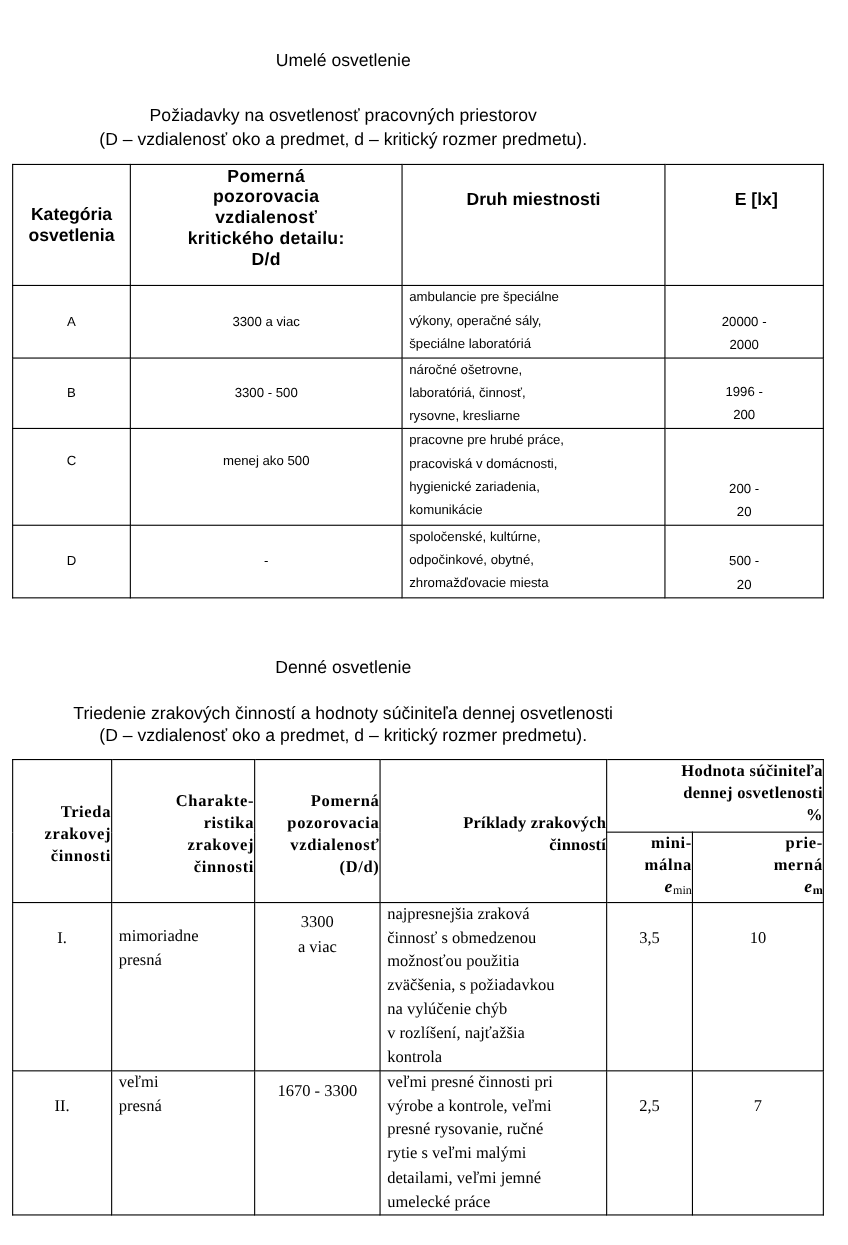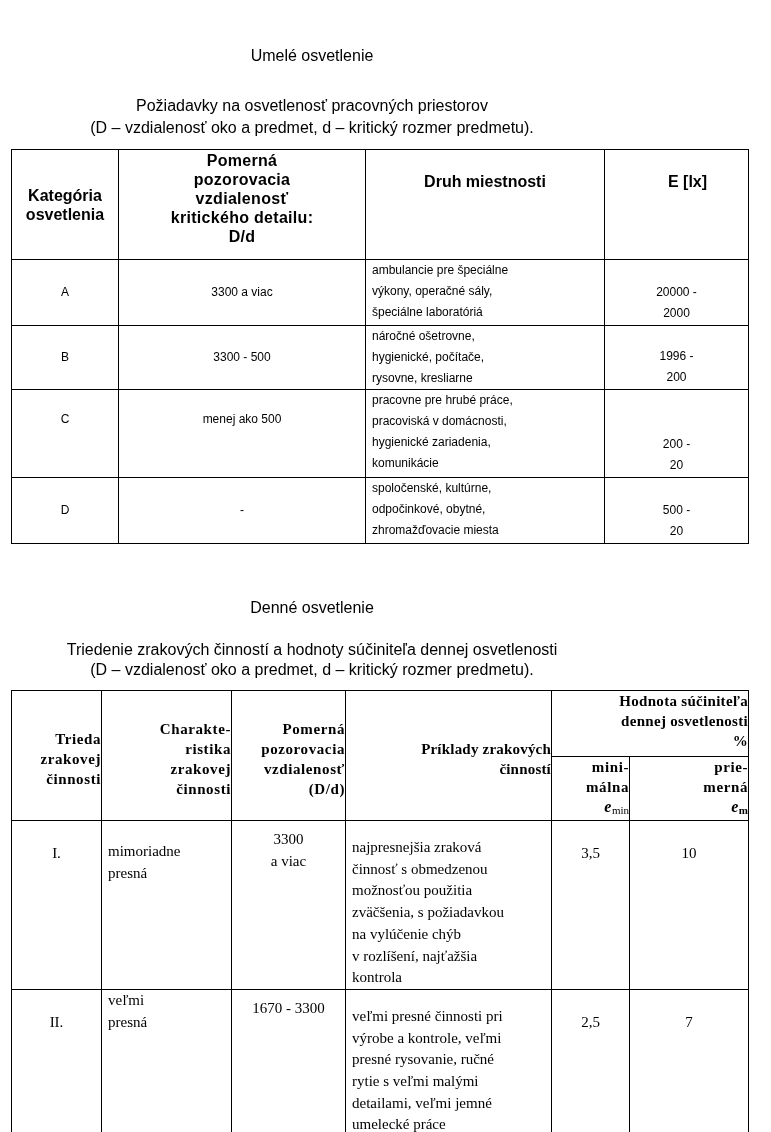--- a/index.html
+++ b/index.html
@@ -58,21 +58,21 @@
     #t2 .hdr-sub { vertical-align: top; padding-top: 0px; }
     #t2 .emin, #t2 .em { font-style: italic; font-weight: bold; font-size: 16px; }
     #t2 .sub { font-style: normal; font-weight: normal; font-size: 11px; vertical-align: -2px; letter-spacing: 0; }
     #t2 .sub-b { font-style: normal; font-weight: bold; font-size: 11px; vertical-align: -2px; letter-spacing: 0; }
     #t2 .rowI { height: 153px; }
     #t2 .rowII { height: 129px; }
     #t2 .cls { text-align: center; vertical-align: top; padding-top: 22px; }
     #t2 .char { text-align: left; padding-left: 6px; vertical-align: top; padding-top: 20px; }
     #t2 .charII { text-align: left; padding-left: 6px; vertical-align: top; padding-top: 0px; }
     #t2 .dist { text-align: center; vertical-align: top; padding-top: 8px; }
-    #t2 .ex { text-align: left; padding-left: 6px; vertical-align: top; padding-top: 16px; }
+    #t2 .ex { text-align: left; padding-left: 6px; vertical-align: top; padding-top: 0px; }
     #t2 .val { text-align: center; vertical-align: top; padding-top: 22px; }
 
     .line { display: block; }
   </style>
 </head>
 <body>
 
 <div id="h1" class="heading sans">Umelé osvetlenie</div>
 <div id="sub1a" class="heading sans">Požiadavky na osvetlenosť pracovných priestorov</div>
 <div id="sub1b" class="heading sans">(D – vzdialenosť oko a predmet, d – kritický rozmer predmetu).</div>
@@ -113,21 +113,21 @@
       <span class="line">20000 -</span>
       <span class="line">2000</span>
     </td>
   </tr>
 
   <tr class="rowB">
     <td class="center">B</td>
     <td class="center">3300 - 500</td>
     <td class="room">
       <span class="line">náročné ošetrovne,</span>
-      <span class="line">hygienické, počítače,</span>
+      <span class="line">laboratóriá, činnosť,</span>
       <span class="line">rysovne, kresliarne</span>
     </td>
     <td class="ecol">
       <span class="line">1996 -</span>
       <span class="line">200</span>
     </td>
   </tr>
 
   <tr class="rowC">
     <td class="center catC">C</td>

